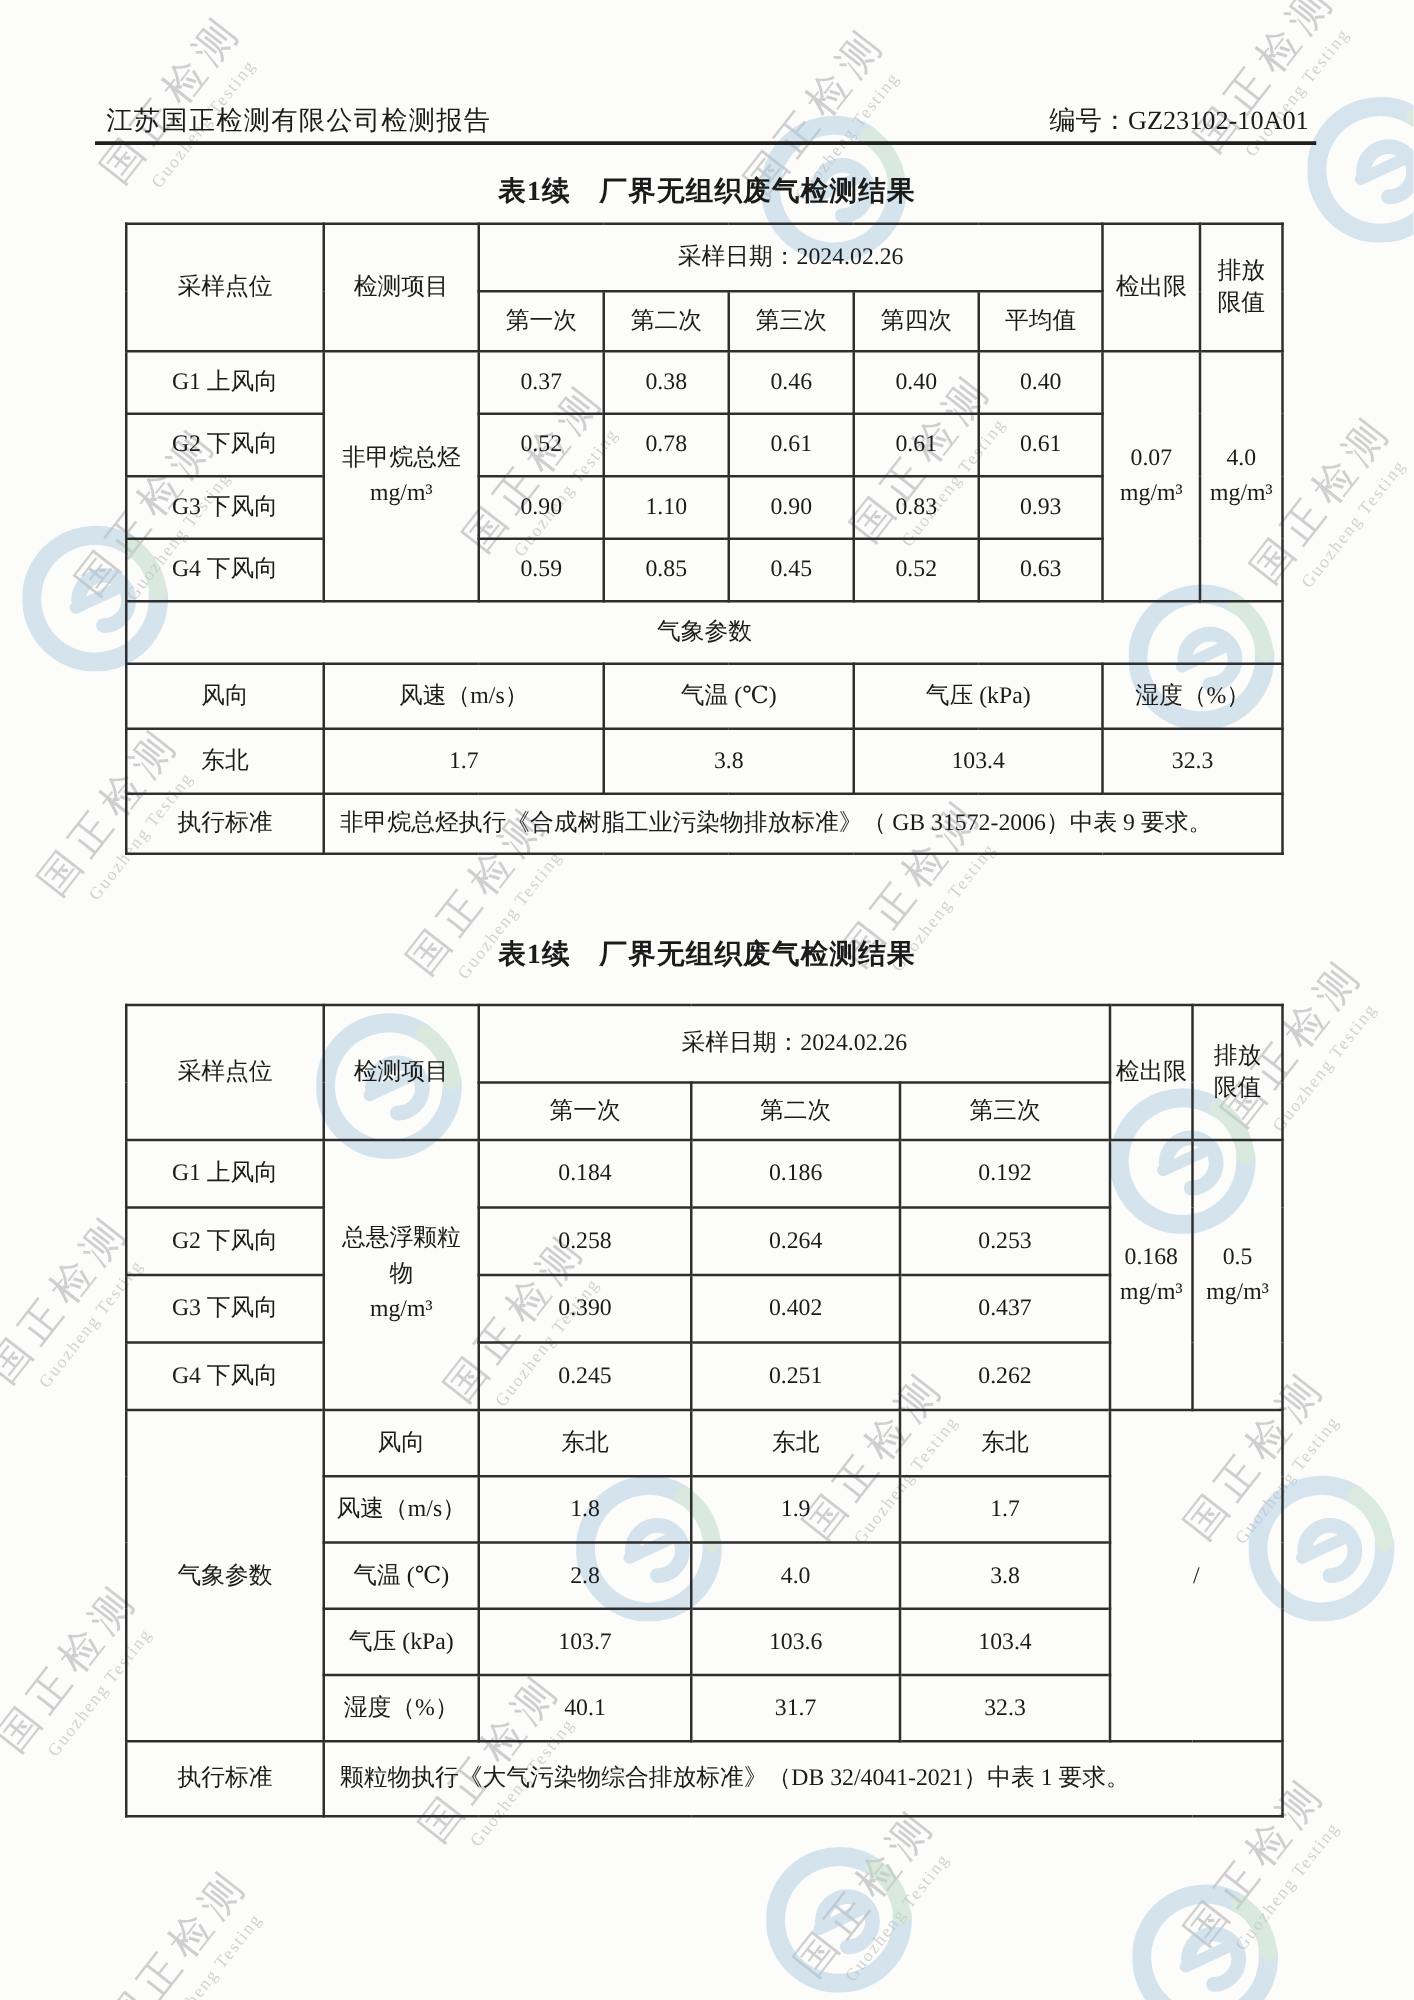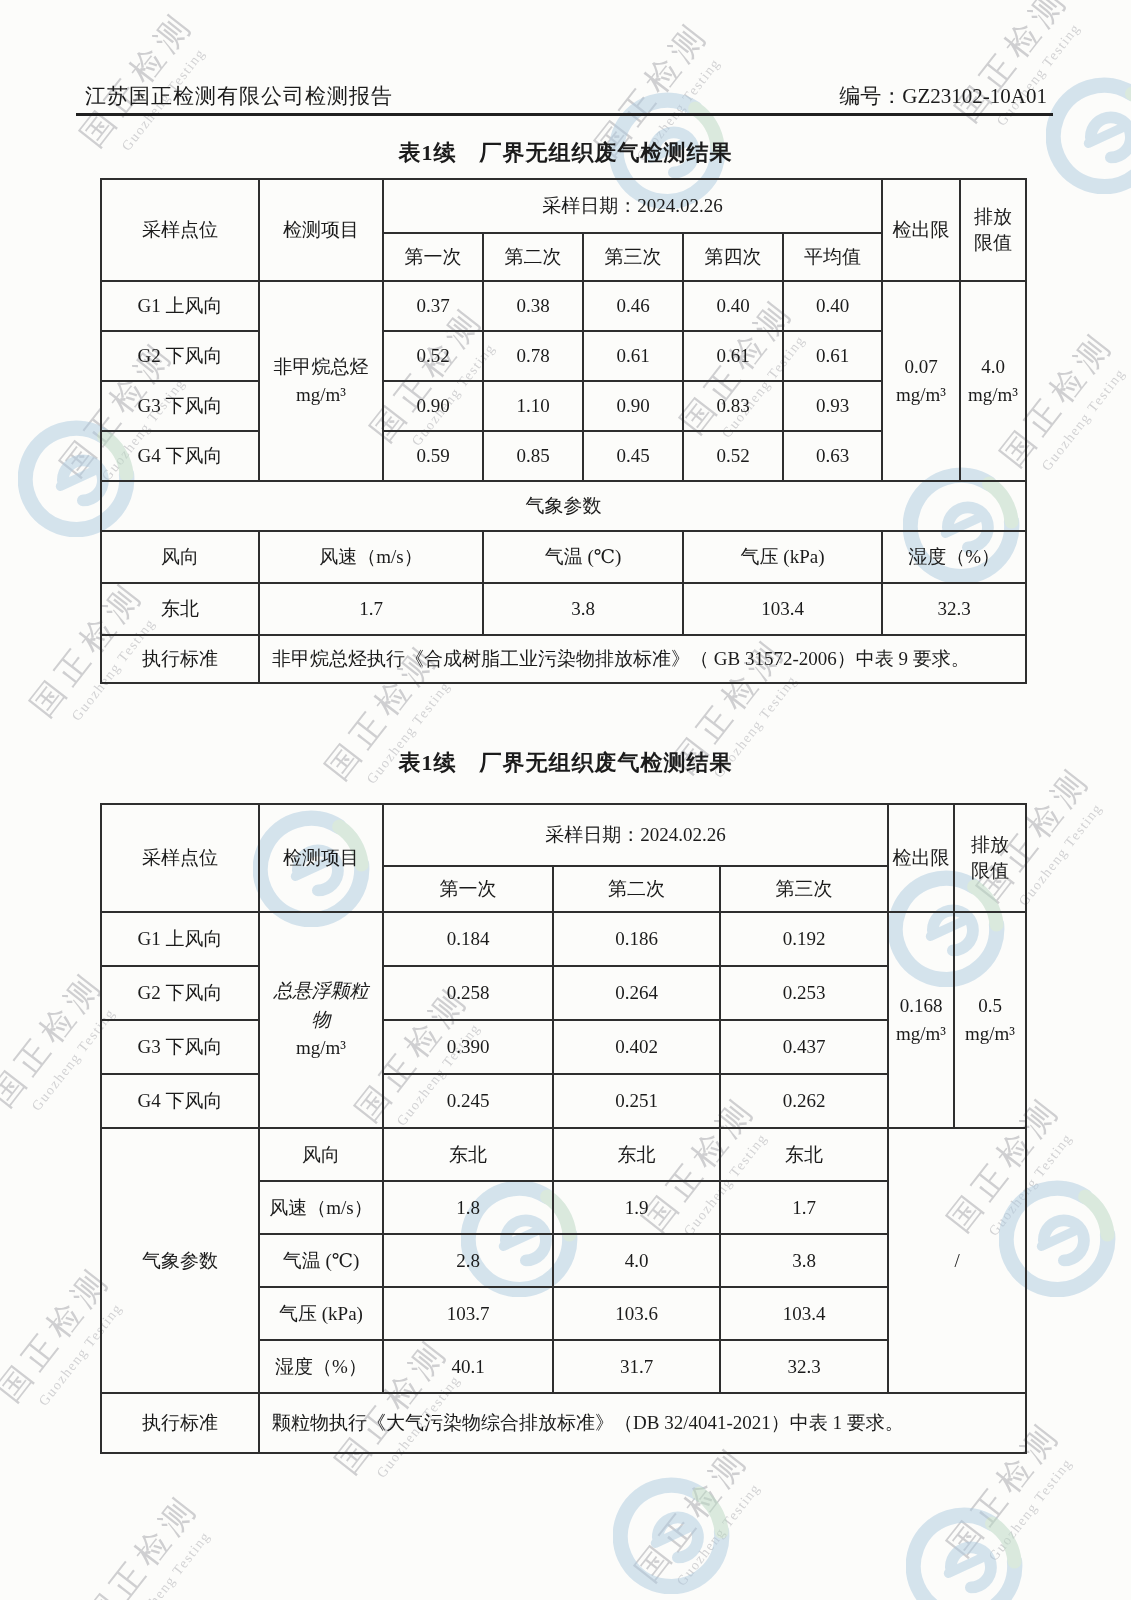--- a/index.html
+++ b/index.html
@@ -32,21 +32,21 @@
   table{border-collapse:collapse;table-layout:fixed;position:absolute;left:100px;background:transparent;}
   #table1{top:178px;width:925px;}
   #table2{top:803px;width:925px;}
   td{
     border:2px solid #2e2e2e;text-align:center;vertical-align:middle;
     font-size:19px;line-height:1.35;padding:0 3px;overflow:hidden;
   }
   td.vnarrow{padding:0 13px;}        
   td.left{text-align:left;padding:0 8px 0 12px;}
   .unit-block div{line-height:1.5;}
-  .wrap-item{max-width:98px;margin:0 auto;line-height:1.5;font-style:italic;}
+  .wrap-item{max-width:98px;margin:0 auto;line-height:1.5;}
   .footer{
     position:absolute;left:0;top:1482px;width:100%;text-align:center;
     font-size:20px;letter-spacing:2px;
   }
 </style>
 </head>
 <body>
 
 <div class="page">
 

